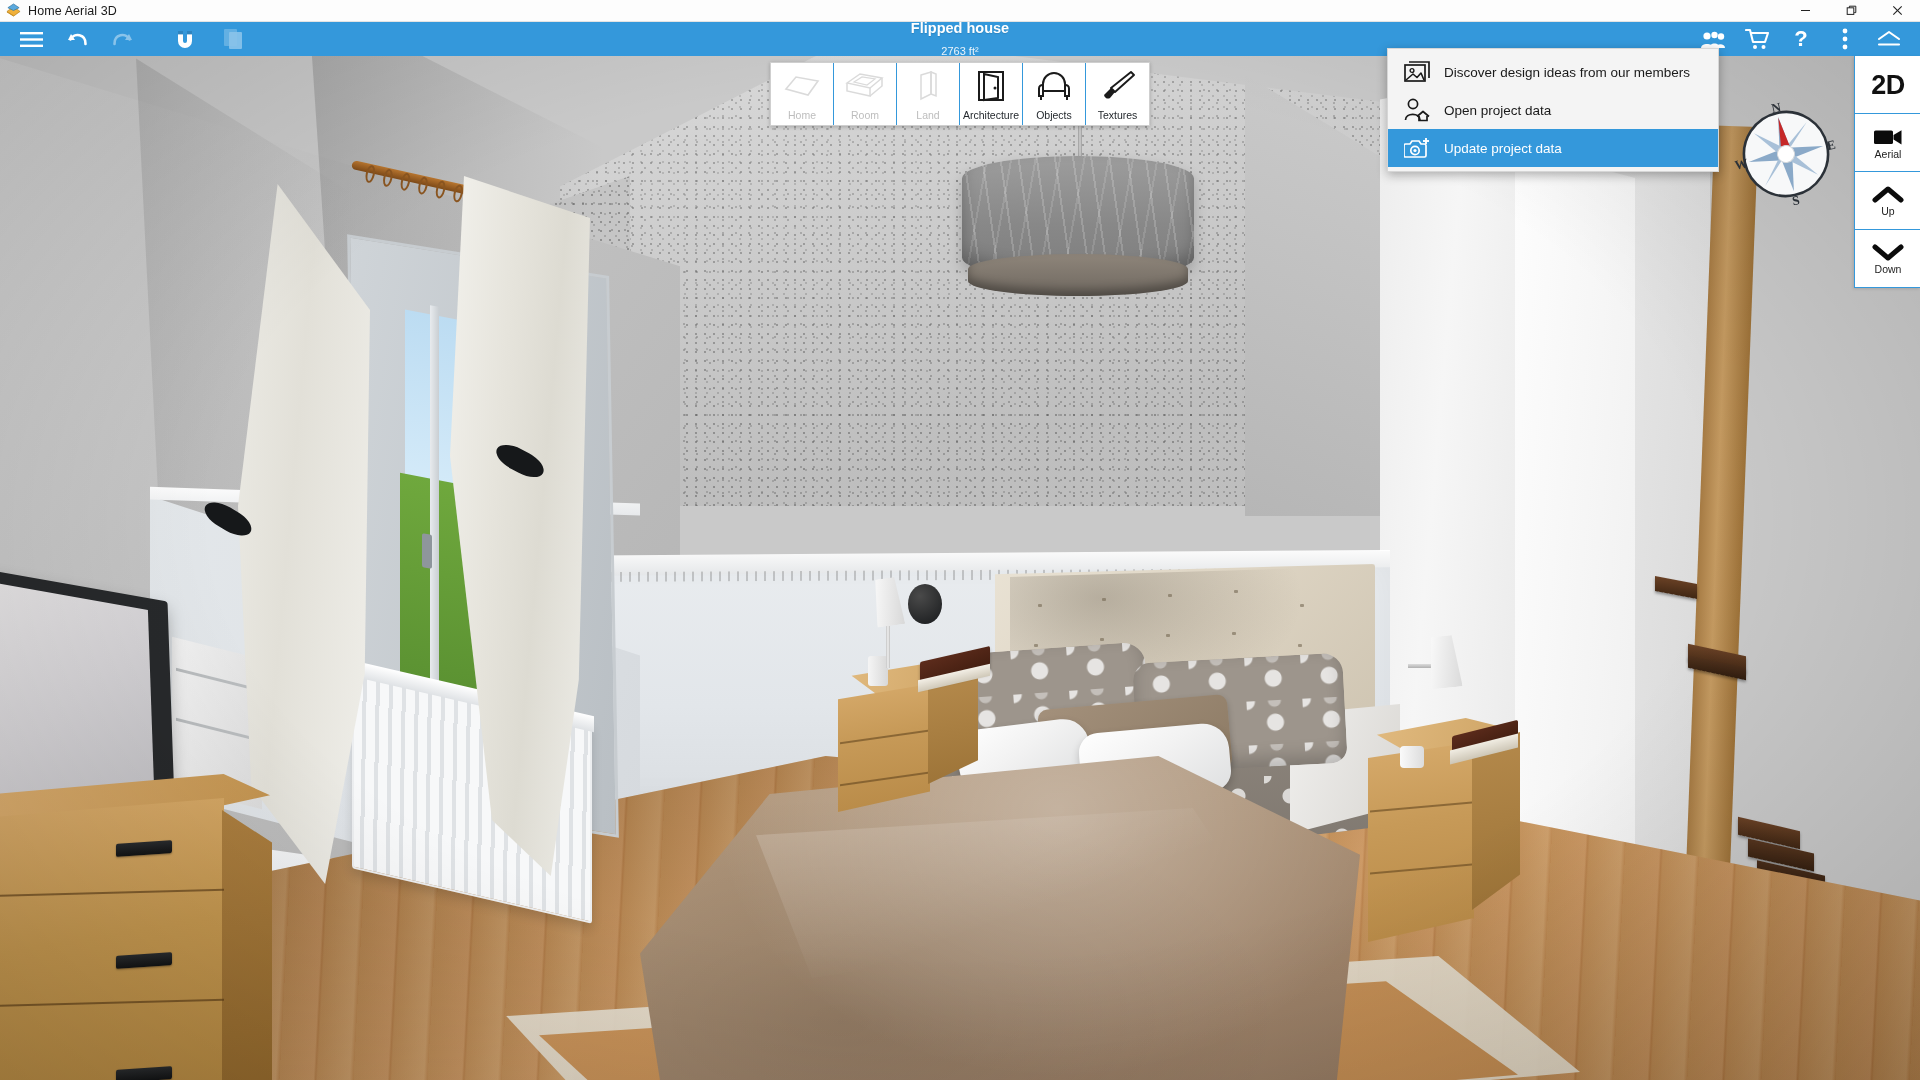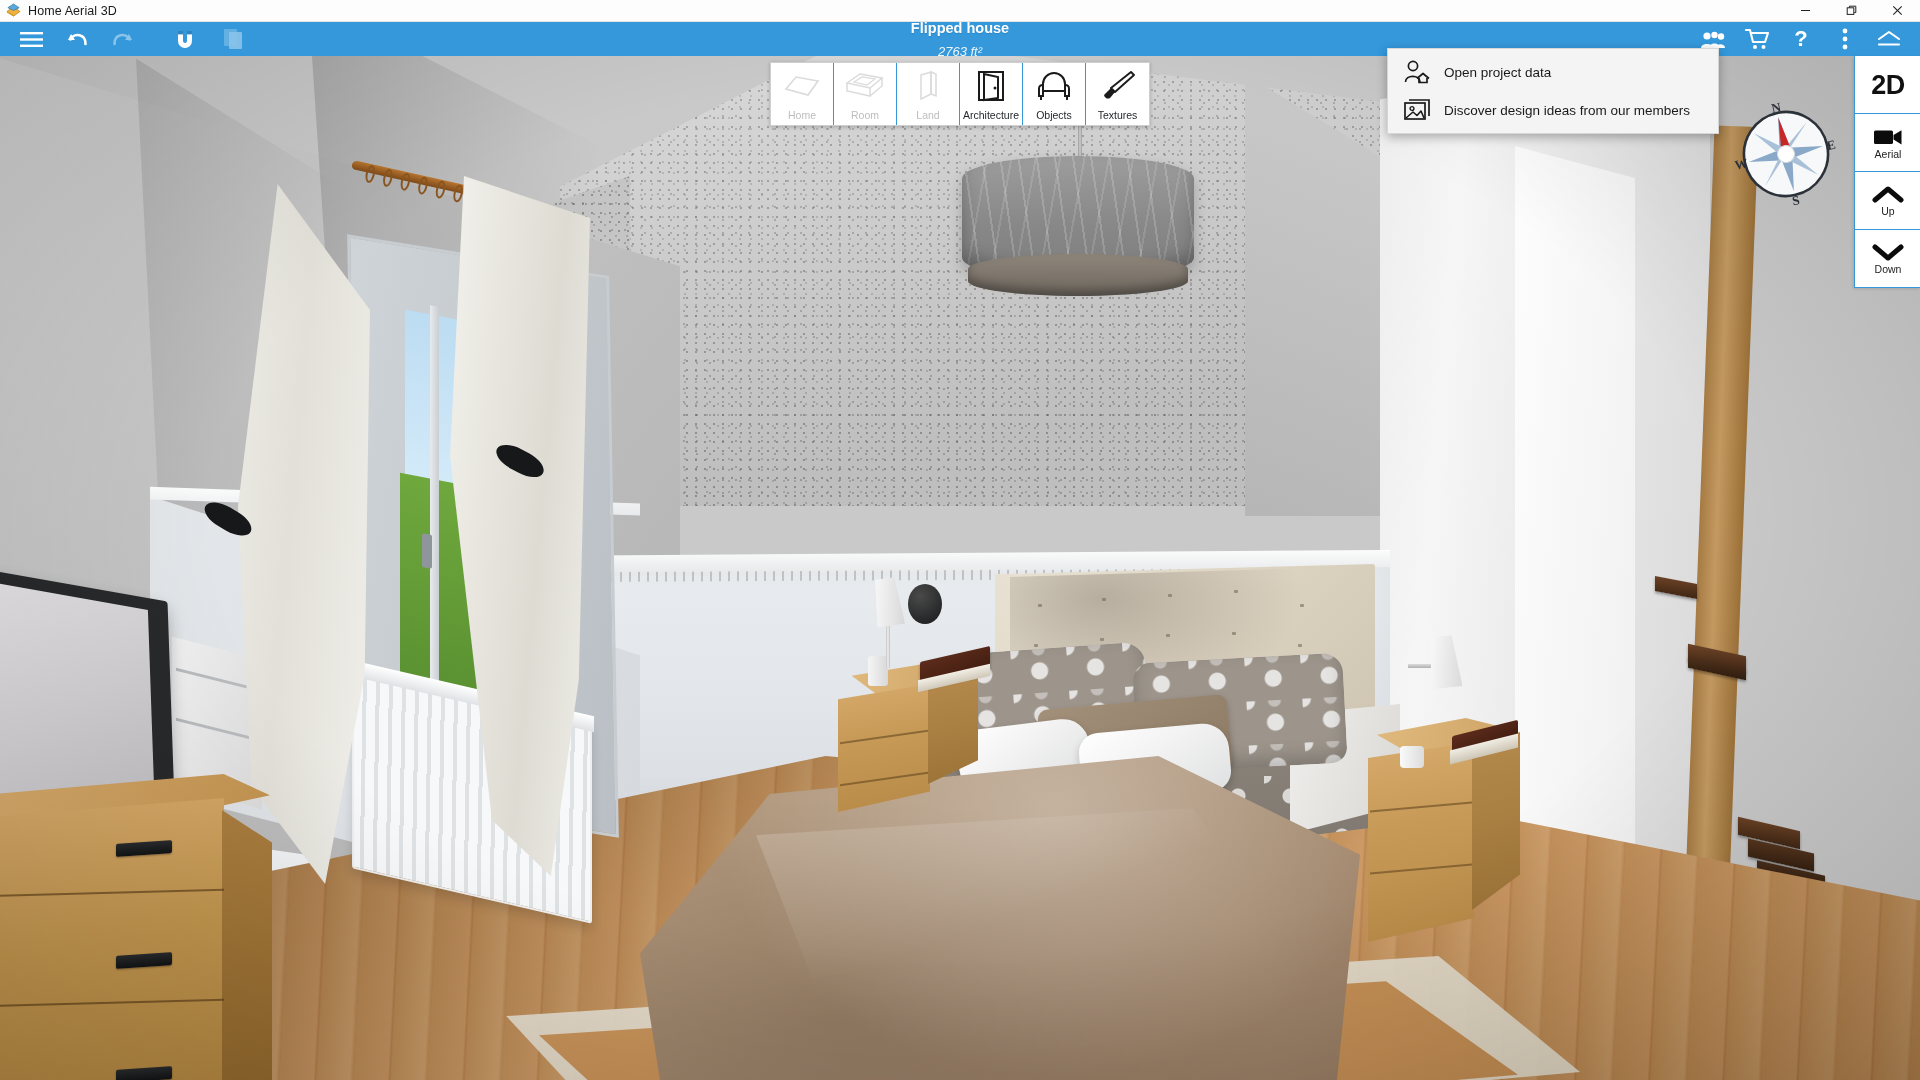--- a/index.html
+++ b/index.html
@@ -46,21 +46,21 @@
   #project-title-wrap {
     position:absolute; left:0; top:22px; width:1920px; height:34px;
     display:flex; flex-direction:column; align-items:center; justify-content:center;
     pointer-events:none;
   }
   #project-name {
     font-size:14.5px; font-weight:bold; color:#ffffff; line-height:15px;
     text-shadow:0 1px 1px rgba(0,0,0,.12);
   }
   #project-area {
-    font-size:13px; color:#eaf4fb; line-height:13px; margin-top:9px;font-style:italic;
+    font-size:11px; color:#eaf4fb; line-height:13px; margin-top:9px;
   }
 
   #appbar-right {
     position:absolute; right:0; top:22px; height:34px;
     display:flex; align-items:center;
   }
   .rbicon {
     width:34px; height:34px; margin-right:10px;
     display:flex; align-items:center; justify-content:center; color:#fff;
   }
@@ -946,37 +946,49 @@
     </div>
     <div class="tab-label">Textures</div>
   </div>
 
 </div>
 
 <div id="menu">
 
   <div class="menu-item">
     <span class="mi-ico">
+      <svg width="26" height="22" viewBox="0 0 26 22">
+        <rect x="1" y="4" width="20" height="16" fill="none" stroke="currentColor" stroke-width="1.7"></rect>
+        <polyline points="5,1 25,1 25,17" fill="none" stroke="currentColor" stroke-width="1.7"></polyline>
+        <circle cx="8" cy="9.5" r="1.9" fill="none" stroke="currentColor" stroke-width="1.4"></circle>
+        <polyline points="2,19 9,13 13,16.5 17,12 20,19" fill="none" stroke="currentColor" stroke-width="1.6" stroke-linejoin="round"></polyline>
+      </svg>
+    </span>
+    <span>Discover design ideas from our members</span>
+  </div>
+
+  <div class="menu-item">
+    <span class="mi-ico">
       <svg width="26" height="24" viewBox="0 0 26 24">
         <circle cx="9" cy="6" r="4.6" fill="none" stroke="currentColor" stroke-width="1.7"></circle>
         <path d="M1.5,22 C1.5,14.5 16,14.5 16,22" fill="none" stroke="currentColor" stroke-width="1.7"></path>
         <polyline points="13,18.5 19,13.5 25,18.5" fill="none" stroke="currentColor" stroke-width="1.7" stroke-linejoin="round"></polyline>
         <polyline points="15,18 15,22.5 23,22.5 23,18" fill="none" stroke="currentColor" stroke-width="1.7"></polyline>
       </svg>
     </span>
     <span>Open project data</span>
   </div>
 
-  <div class="menu-item">
+  <div class="menu-item active">
     <span class="mi-ico">
       <svg width="26" height="22" viewBox="0 0 26 22">
-        <rect x="1" y="4" width="20" height="16" fill="none" stroke="currentColor" stroke-width="1.7"></rect>
-        <polyline points="5,1 25,1 25,17" fill="none" stroke="currentColor" stroke-width="1.7"></polyline>
-        <circle cx="8" cy="9.5" r="1.9" fill="none" stroke="currentColor" stroke-width="1.4"></circle>
-        <polyline points="2,19 9,13 13,16.5 17,12 20,19" fill="none" stroke="currentColor" stroke-width="1.6" stroke-linejoin="round"></polyline>
+        <path d="M1.5,7 H6 L8,4 H15 L17,7 H20.5 A1.6 1.6 0 0 1 22,8.6 V18.4 A1.6 1.6 0 0 1 20.5,20 H1.5 A1.6 1.6 0 0 1 0,18.4 V8.6 A1.6 1.6 0 0 1 1.5,7 Z" fill="none" stroke="currentColor" stroke-width="1.7"></path>
+        <circle cx="11" cy="13.5" r="4.2" fill="none" stroke="currentColor" stroke-width="1.7"></circle>
+        <circle cx="11" cy="13.5" r="1.6" fill="currentColor"></circle>
+        <line x1="22" y1="1" x2="22" y2="7" stroke="currentColor" stroke-width="1.9"></line>
+        <line x1="19" y1="4" x2="25" y2="4" stroke="currentColor" stroke-width="1.9"></line>
       </svg>
     </span>
-    <span>Discover design ideas from our members</span>
-  </div>
-
+    <span>Update project data</span>
+  </div>
 
 
 </div>
 
 </body></html>

